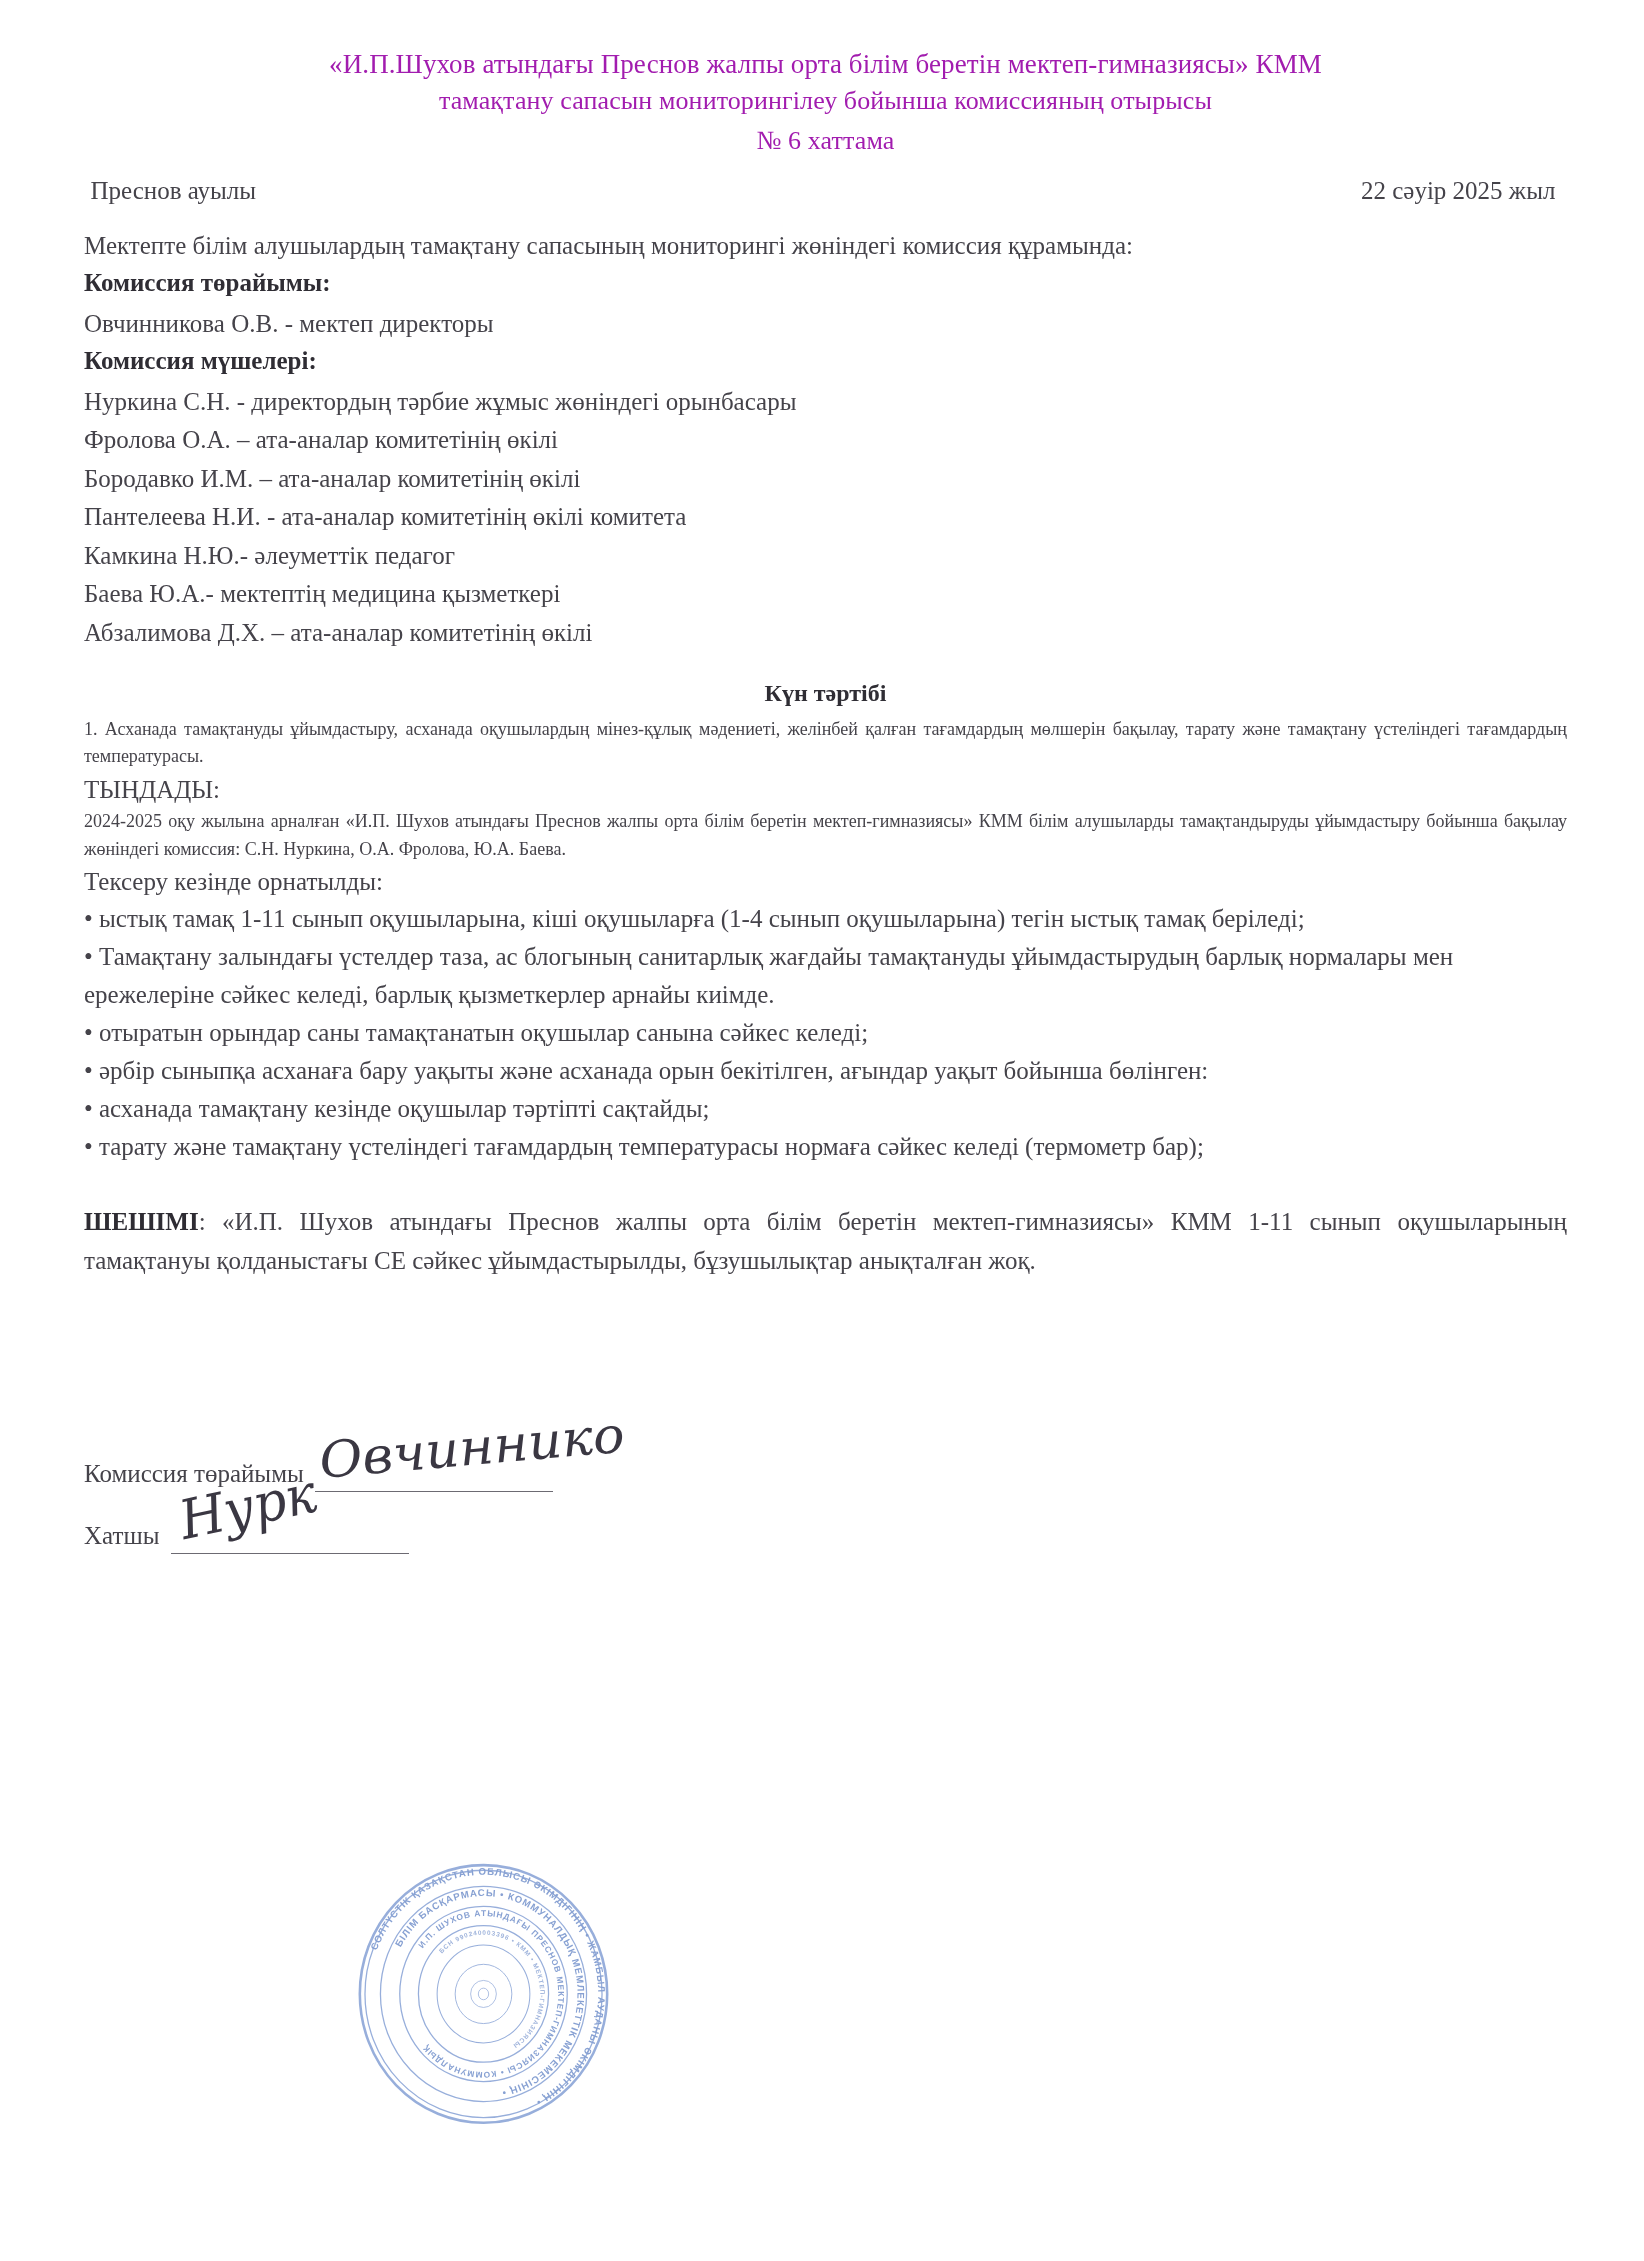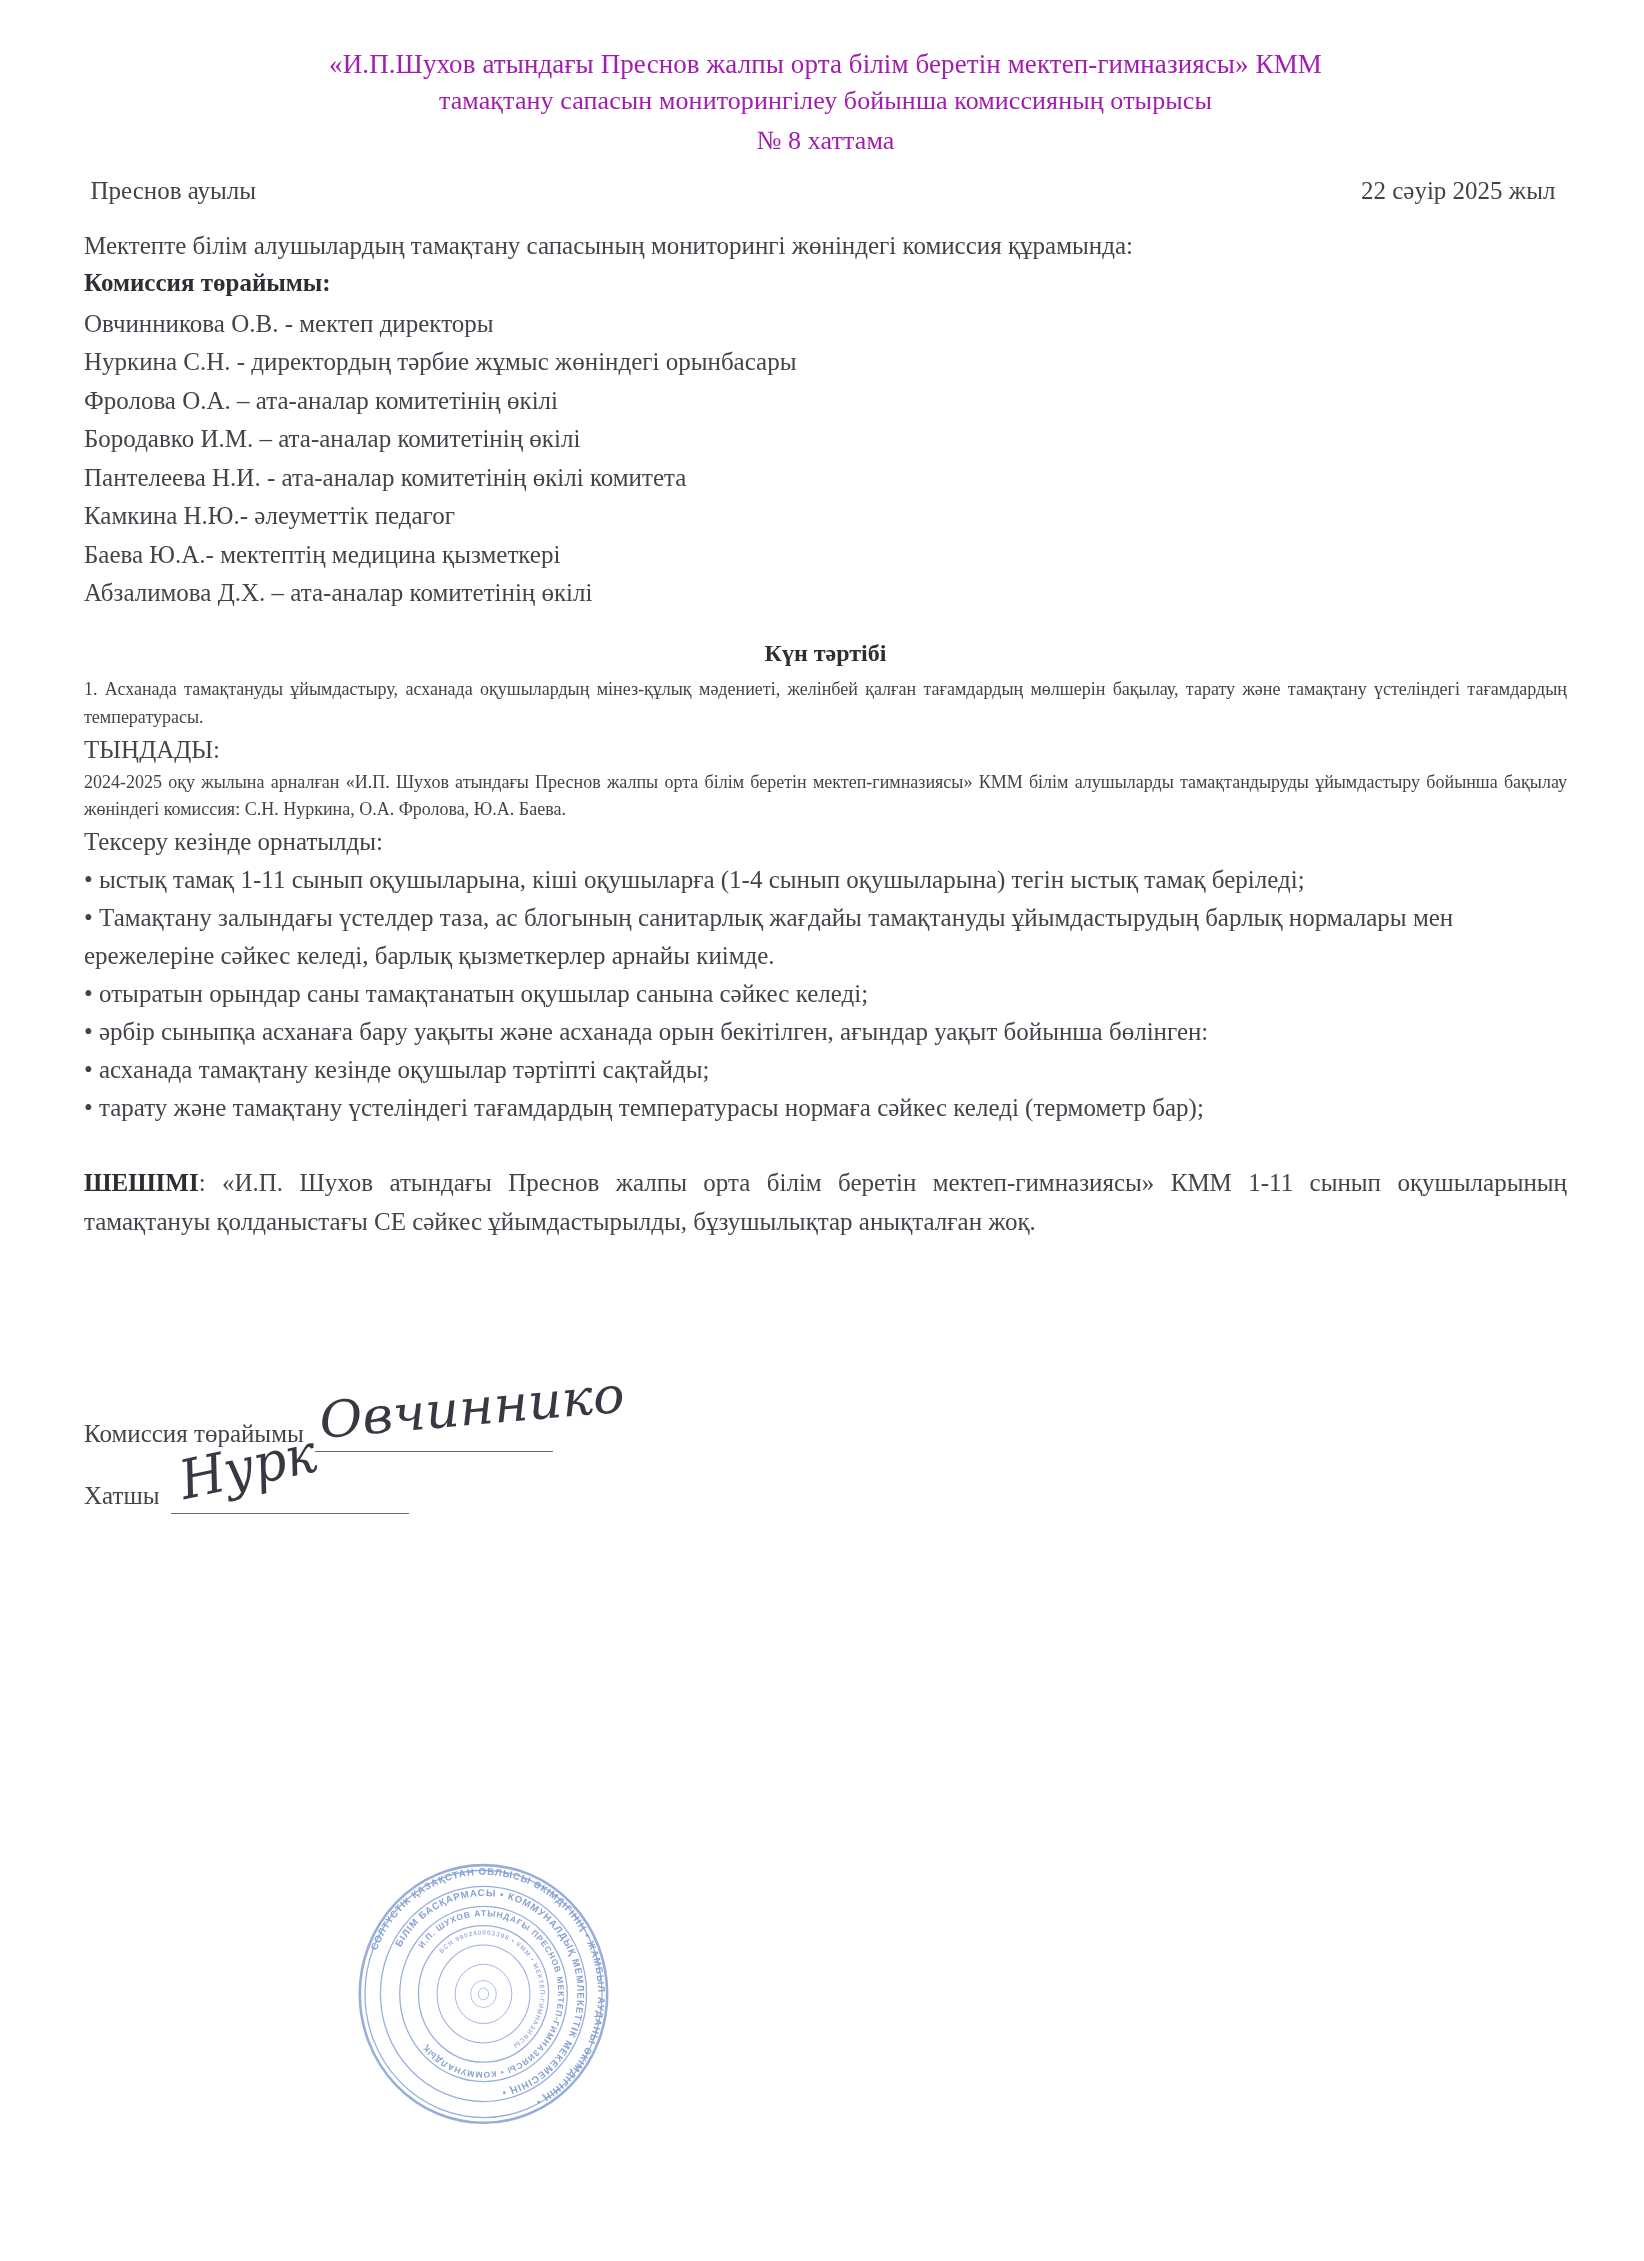--- a/index.html
+++ b/index.html
@@ -214,33 +214,34 @@
         <textPath href="#ringD" startOffset="12%">БСН 990240003396 • КММ • МЕКТЕП-ГИМНАЗИЯСЫ</textPath>
       </text>
     </svg>
   </div>
 
   <div class="doc-body">
 
     <div class="title-block">
       <span class="title-line title-line-1">«И.П.Шухов атындағы Преснов жалпы орта білім беретін мектеп-гимназиясы» КММ</span>
       <span class="title-line title-line-2">тамақтану сапасын мониторингілеу бойынша комиссияның отырысы</span>
-      <span class="title-line title-line-3">№ 8 хаттама</span>
+      <span class="title-line title-line-3">№ 6 хаттама</span>
     </div>
 
     <div class="place-date">
       <span>Преснов ауылы</span>
       <span>22 сәуір 2025 жыл</span>
     </div>
 
     <div class="intro">Мектепте білім алушылардың тамақтану сапасының мониторингі жөніндегі комиссия құрамында:</div>
 
     <span class="bold-label">Комиссия төрайымы:</span>
     <div class="member-line">Овчинникова О.В. - мектеп директоры</div>
 
+    <span class="bold-label">Комиссия мүшелері:</span>
 
     <div class="member-line">Нуркина С.Н. - директордың тәрбие жұмыс жөніндегі орынбасары</div>
     <div class="member-line">Фролова О.А. – ата-аналар комитетінің өкілі</div>
     <div class="member-line">Бородавко И.М. – ата-аналар комитетінің өкілі</div>
     <div class="member-line">Пантелеева Н.И. - ата-аналар комитетінің өкілі комитета</div>
     <div class="member-line">Камкина Н.Ю.- әлеуметтік педагог</div>
     <div class="member-line">Баева Ю.А.- мектептің медицина қызметкері</div>
     <div class="member-line">Абзалимова Д.Х. – ата-аналар комитетінің өкілі</div>
 
     <div class="agenda-title">Күн тәртібі</div>

